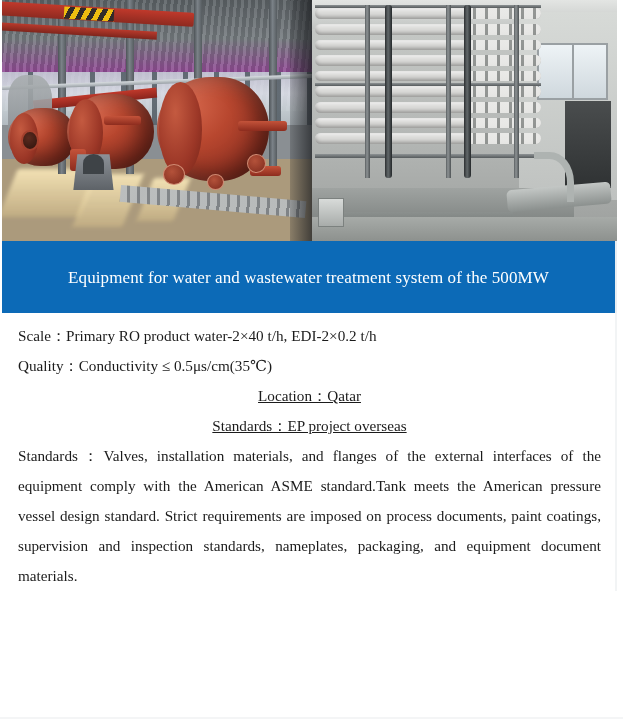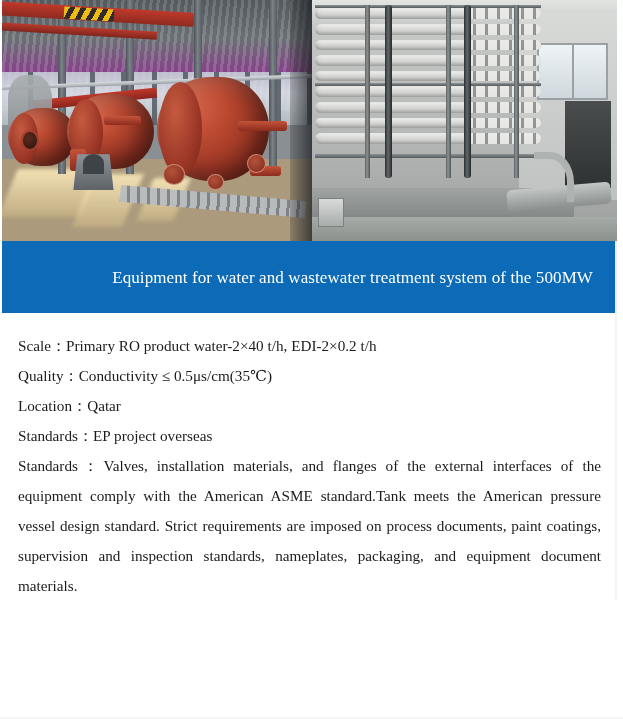--- a/index.html
+++ b/index.html
@@ -221,39 +221,39 @@
   .pr-box{
     position:absolute;left:2%;bottom:6%;width:8%;height:11%;
     background:linear-gradient(180deg,#d8dbd9,#a8acaa);border:1px solid #7c817f;
   }
 
   
   .banner{
     position:absolute;left:2px;top:241px;width:615px;height:72px;
     background:#0c6ab7;
     box-sizing:border-box;
-    display:flex;align-items:center;justify-content:flex-end;
+    display:flex;align-items:center;justify-content:center;
     border-right:2px solid #e9eef2;
   }
   .banner-title{
     color:#ffffff;font-size:17px;line-height:25px;text-align:center;
     letter-spacing:.1px;padding:0 22px;
   }
 
   
   .specs{
     position:absolute;left:2px;top:313px;width:615px;
-    box-sizing:border-box;padding:18px 14px 0 16px;
+    box-sizing:border-box;padding:8px 14px 0 16px;
     border-right:2px solid #f2f4f5;
   }
   .spec-line{
     font-size:15.2px;line-height:30px;color:#1b1b1b;
     text-align:justify;text-justify:inter-word;margin:0;
   }
-  .spec-line.last{text-align:left;}
+  .spec-line.last{text-align:center;text-decoration:underline;}
   .page-edge-bottom{
     position:absolute;left:0;bottom:0;width:623px;height:2px;background:#f4f5f6;
   }
 </style>
 </head>
 <body>
 
 <div class="page">
 
   <div class="photo-strip">

